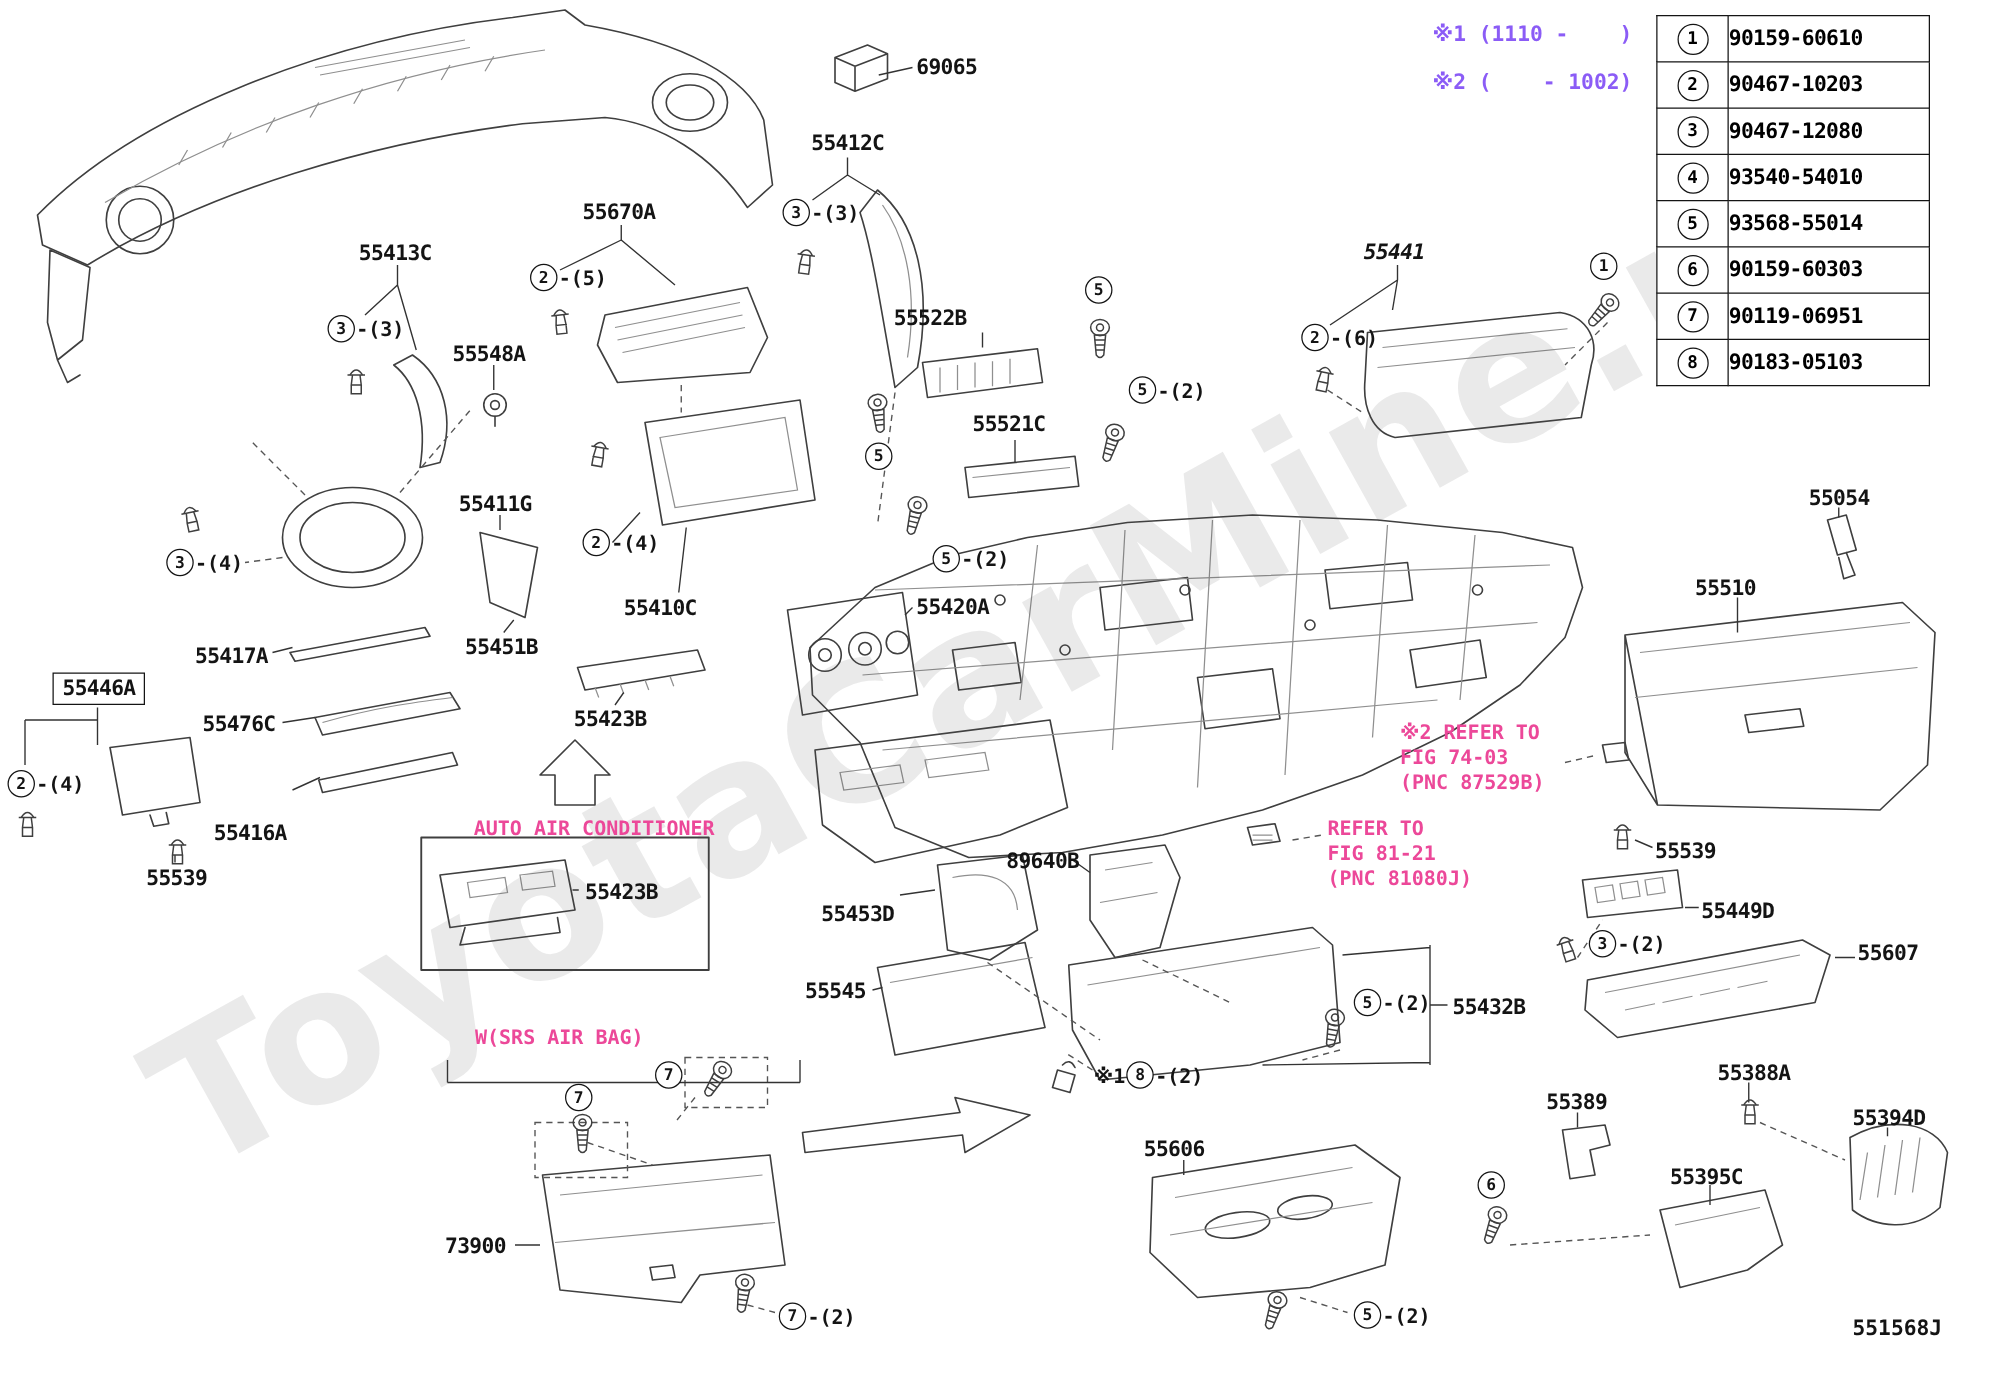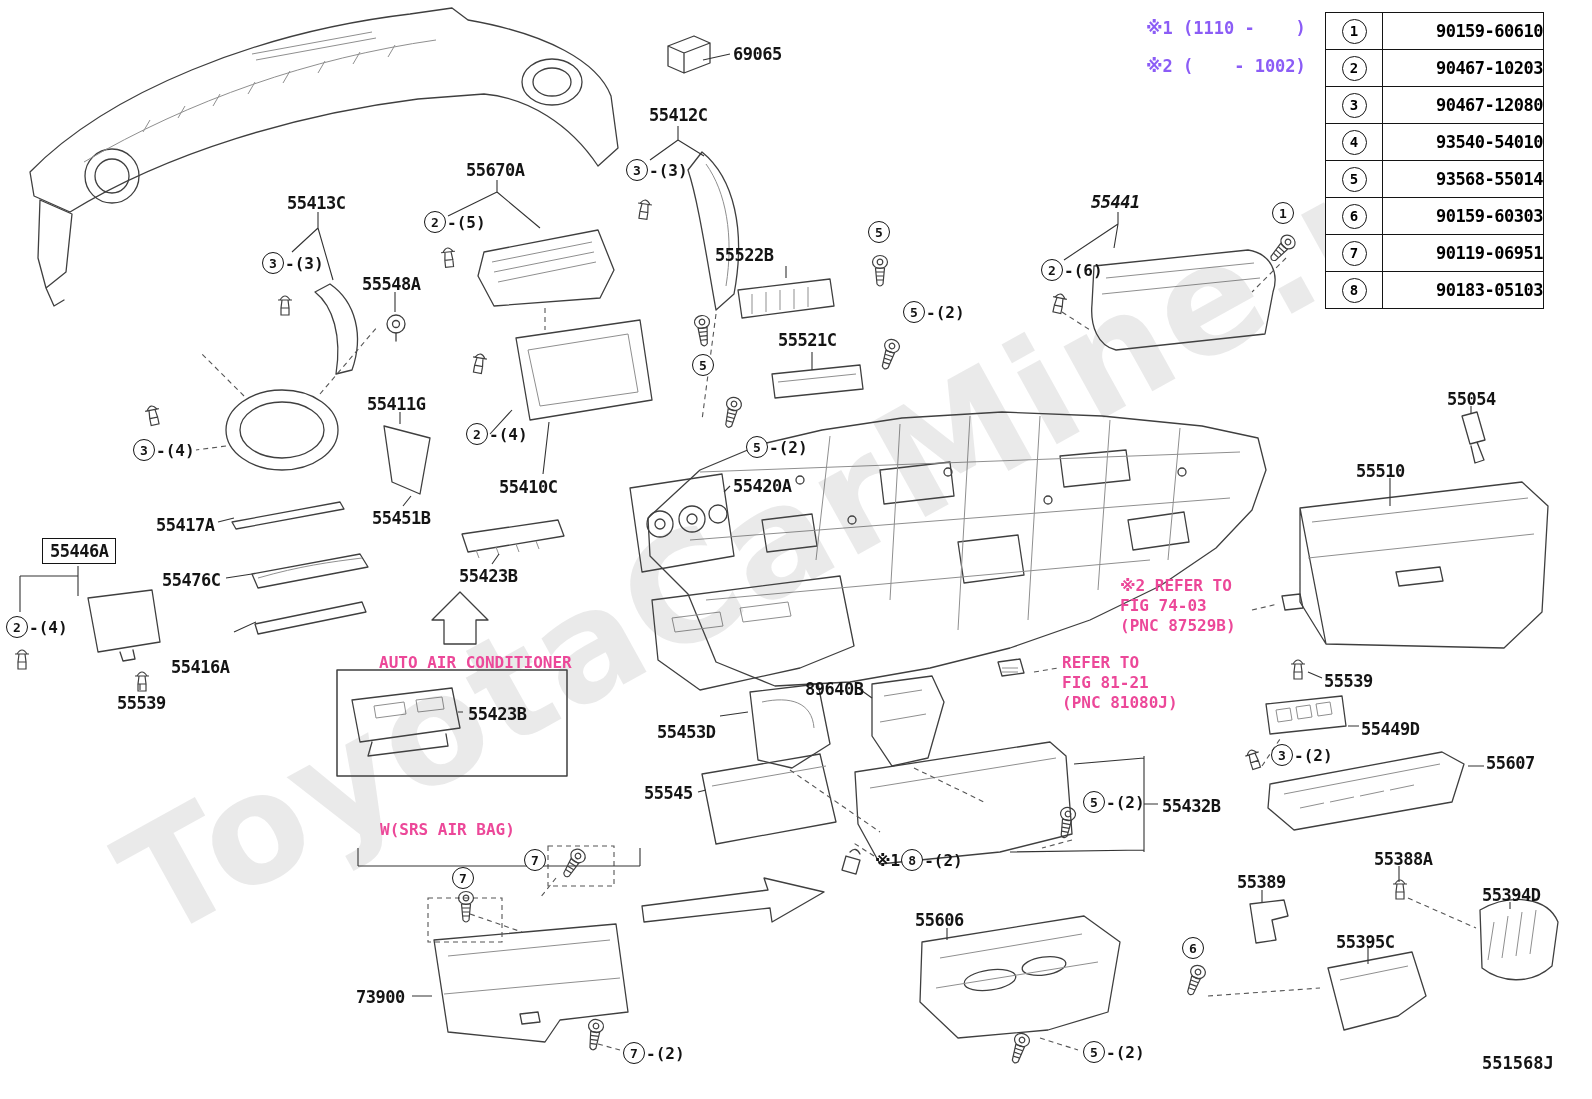--- a/index.html
+++ b/index.html
@@ -21,21 +21,21 @@
   .cnum.big{width:25px;height:25px;font-size:14px;}
   .pfx,.sfx{font-family:"DejaVu Sans Mono","DejaVu Sans",monospace;}
   .annotation{position:absolute;font:700 16px "DejaVu Sans Mono","DejaVu Sans",monospace;
               color:#ec4899;white-space:pre-line;line-height:1.25;}
   .note{position:absolute;font:700 17px "DejaVu Sans Mono","DejaVu Sans",monospace;
         color:#8b5cf6;white-space:pre;}
   .parts-table{position:absolute;left:1325px;top:12px;border-collapse:collapse;background:#fff;}
   .parts-table td{border:1.8px solid #141414;padding:0;}
   .numcell{width:56px;height:36px;text-align:center;vertical-align:middle;}
   .numcell .cnum{margin:0 auto;}
-  .partcell{width:160px;text-align:right;vertical-align:middle;
+  .partcell{width:160px;text-align:left;vertical-align:middle;
             font:700 17px "DejaVu Sans Mono","DejaVu Sans",monospace;letter-spacing:-0.5px;border-radius:13px;}
   .diagram-code{position:absolute;left:1482px;top:1053px;
                 font:700 17px "DejaVu Sans Mono","DejaVu Sans",monospace;color:#141414;}
 </style>
 </head>
 <body>
 
 <div id="stage">
 
   <svg width="1592" height="1099" viewBox="0 0 1592 1099">

